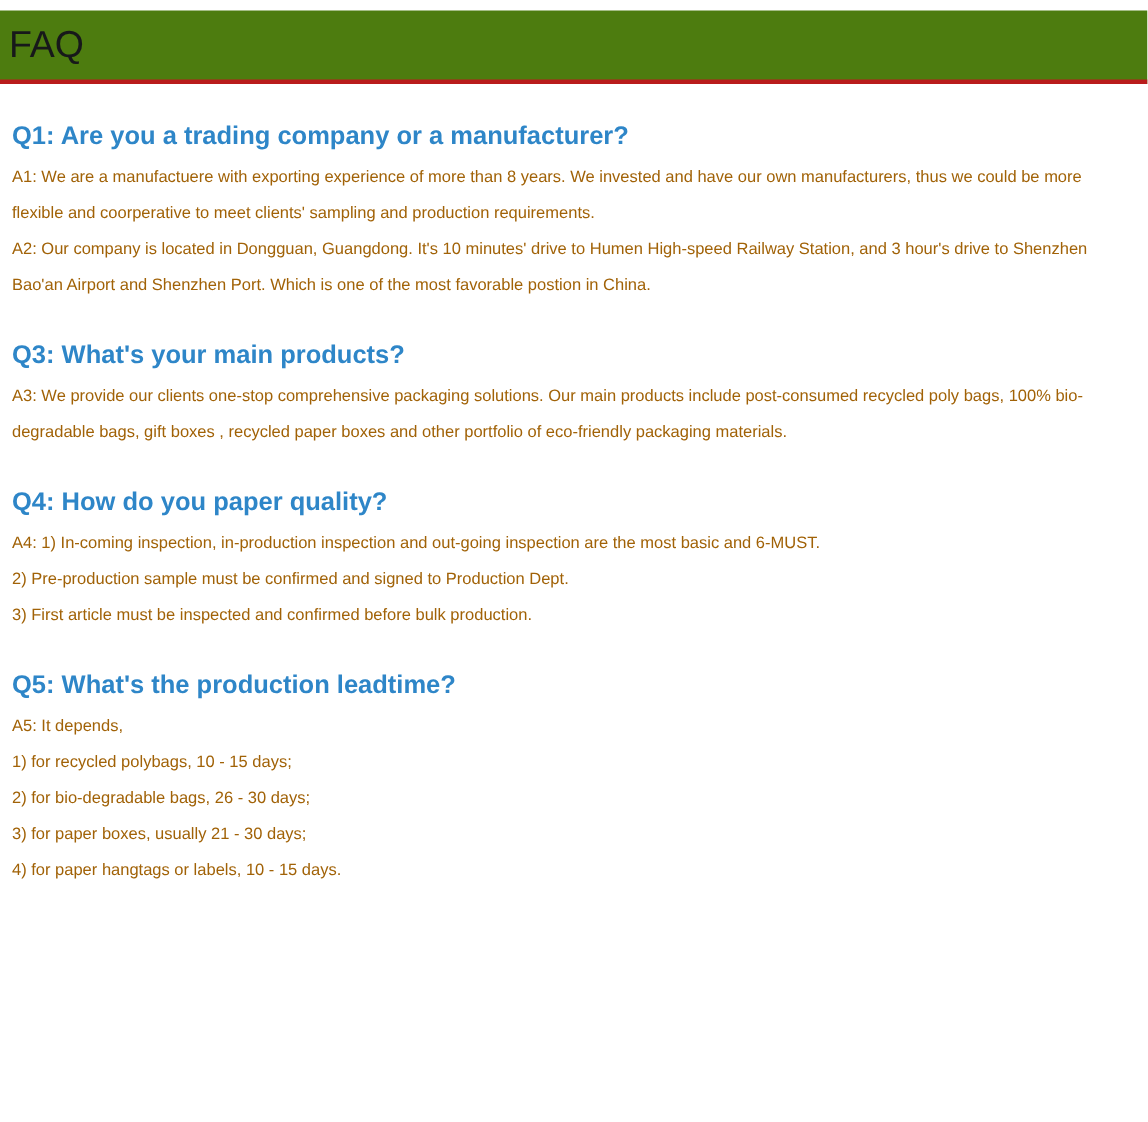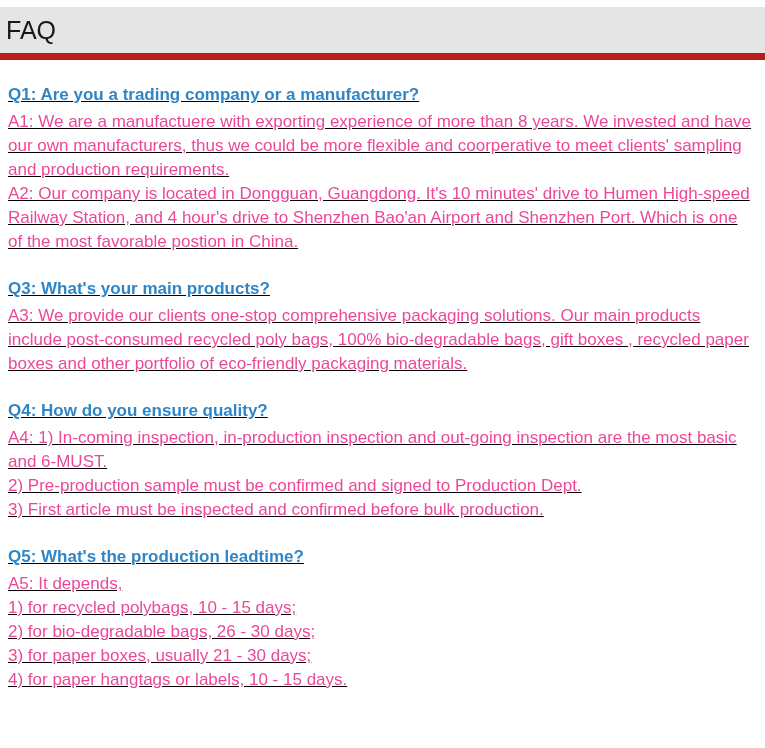--- a/index.html
+++ b/index.html
@@ -10,51 +10,50 @@
   }
   .page {
     width: 765px;
     min-height: 748px;
     background: #ffffff;
     box-sizing: border-box;
   }
   .faq-bar {
     margin-top: 7px;
     height: 46px;
-    background: #e5e5e5;
-    border-bottom: 7px solid #b91c1c;
+    background: #4d7c0f;
+    border-bottom: 3px solid #b91c1c;
     display: flex;
     align-items: center;
     padding-left: 6px;
     box-sizing: content-box;
   }
   .faq-bar-title {
     font-size: 25px;
     font-weight: 400;
     color: #17181a;
     letter-spacing: 0px;
     line-height: 1;
   }
   .faq-list {
     padding: 0 10px 10px 8px;
-    text-decoration: underline;
   }
   .faq-item {
     margin: 0;
   }
   .faq-question {
     color: #2E86C8;
     font-size: 17px;
     font-weight: 700;
     line-height: 21px;
     margin: 24px 0 5px 0;
   }
   .faq-answer {
-    color: #ec4899;
-    font-size: 17px;
+    color: #a16207;
+    font-size: 11px;
     line-height: 24px;
     margin: 0;
   }
   .faq-answer .answer-line {
     margin: 0;
   }
 </style>
 </head>
 <body>
 
@@ -66,31 +65,31 @@
 
   <div class="faq-list" id="faq-list">
       <section class="faq-item">
         <h3 class="faq-question">Q1: Are you a trading company or a manufacturer?</h3>
         <div class="faq-answer">
           <div class="answer-line">A1: We are a manufactuere with exporting experience of more than 8 years. We invested and have our own manufacturers, thus we could be more flexible and coorperative to meet clients' sampling and production requirements.</div>
         </div>
       </section>
       <section class="faq-item">
         <div class="faq-answer">
-          <div class="answer-line">A2: Our company is located in Dongguan, Guangdong. It's 10 minutes' drive to Humen High-speed Railway Station, and 4 hour's drive to Shenzhen Bao'an Airport and Shenzhen Port. Which is one of the most favorable postion in China.</div>
+          <div class="answer-line">A2: Our company is located in Dongguan, Guangdong. It's 10 minutes' drive to Humen High-speed Railway Station, and 3 hour's drive to Shenzhen Bao'an Airport and Shenzhen Port. Which is one of the most favorable postion in China.</div>
         </div>
       </section>
       <section class="faq-item">
         <h3 class="faq-question">Q3: What's your main products?</h3>
         <div class="faq-answer">
           <div class="answer-line">A3: We provide our clients one-stop comprehensive packaging solutions. Our main products include post-consumed recycled poly bags, 100% bio-degradable bags, gift boxes , recycled paper boxes and other portfolio of eco-friendly packaging materials.</div>
         </div>
       </section>
       <section class="faq-item">
-        <h3 class="faq-question">Q4: How do you ensure quality?</h3>
+        <h3 class="faq-question">Q4: How do you paper quality?</h3>
         <div class="faq-answer">
           <div class="answer-line">A4: 1) In-coming inspection, in-production inspection and out-going inspection are the most basic and 6-MUST.</div>
           <div class="answer-line">2) Pre-production sample must be confirmed and signed to Production Dept.</div>
           <div class="answer-line">3) First article must be inspected and confirmed before bulk production.</div>
         </div>
       </section>
       <section class="faq-item">
         <h3 class="faq-question">Q5: What's the production leadtime?</h3>
         <div class="faq-answer">
           <div class="answer-line">A5: It depends,</div>

